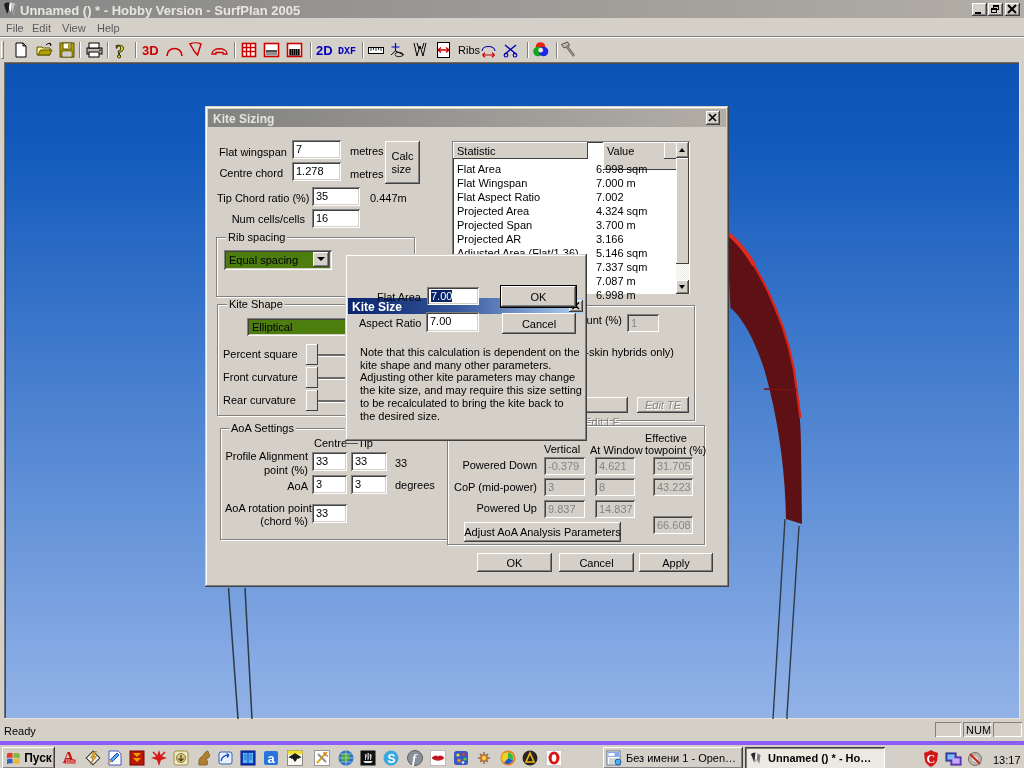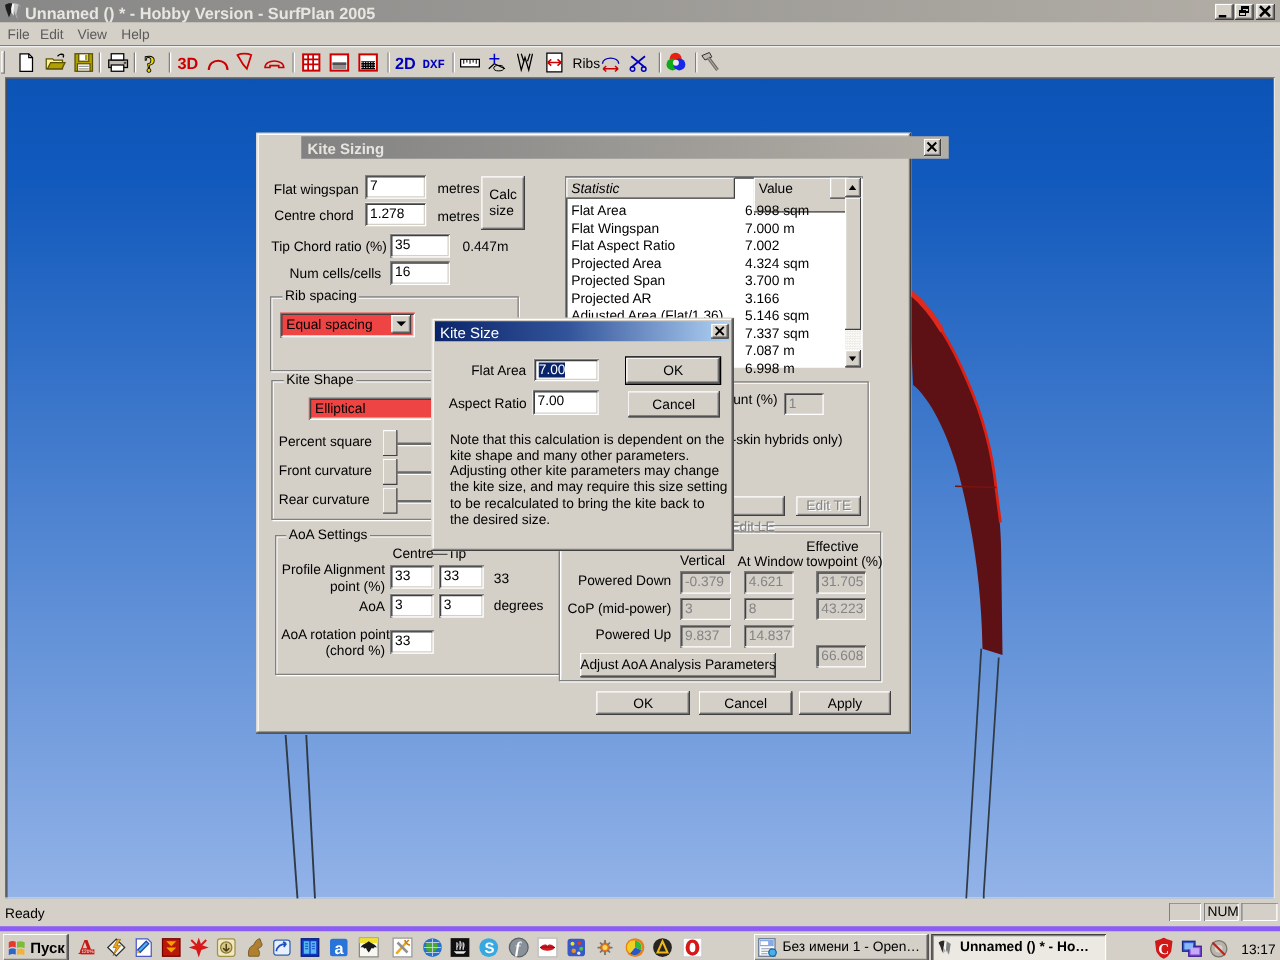--- a/index.html
+++ b/index.html
@@ -2,26 +2,26 @@
 <html><head>
 <meta charset="utf-8">
 <style>
 * { margin:0; padding:0; box-sizing:border-box; }
 html,body { width:1024px; height:768px; overflow:hidden; }
 body { font-family:"Liberation Sans", sans-serif; font-size:11px; color:#000; background:#D4D0C8; position:relative; }
 .abs { position:absolute; }
 .raised-thin { background:#D4D0C8; box-shadow: inset -1px -1px 0 #404040, inset 1px 1px 0 #ffffff; }
 .btn { background:#D4D0C8; box-shadow: inset -1px -1px 0 #404040, inset 1px 1px 0 #ffffff, inset -2px -2px 0 #808080, inset 2px 2px 0 #D4D0C8; display:flex; align-items:center; justify-content:center; }
 .btn-def { box-shadow: 0 0 0 1px #000, inset -1px -1px 0 #404040, inset 1px 1px 0 #ffffff, inset -2px -2px 0 #808080, inset 2px 2px 0 #D4D0C8; }
-.sunk { background:#ef4444; box-shadow: inset 1px 1px 0 #808080, inset -1px -1px 0 #ffffff, inset 2px 2px 0 #404040, inset -2px -2px 0 #D4D0C8; }
+.sunk { background:#4d7c0f; box-shadow: inset 1px 1px 0 #808080, inset -1px -1px 0 #ffffff, inset 2px 2px 0 #404040, inset -2px -2px 0 #D4D0C8; }
 .group { border:1px solid #808080; box-shadow: 1px 1px 0 #fff, inset 1px 1px 0 #fff; }
 .glabel { position:absolute; top:-6px; background:#D4D0C8; padding:0 2px; line-height:11px; }
 .dlg { background:#D4D0C8; box-shadow: inset -1px -1px 0 #404040, inset 1px 1px 0 #D4D0C8, inset -2px -2px 0 #808080, inset 2px 2px 0 #ffffff; }
-.tb-inactive { background:linear-gradient(to right,#828282,#B2AEA6); color:#E6E4DE; font-weight:bold;margin-left:33px; }
-.tb-active { background:linear-gradient(to right,#0A246A 0%,#33549A 45%,#B0D2F4 100%); color:#fff; font-weight:normal; }
+.tb-inactive { background:linear-gradient(to right,#828282,#B2AEA6); color:#E6E4DE; font-weight:bold; }
+.tb-active { background:linear-gradient(to right,#0A246A 0%,#33549A 45%,#B0D2F4 100%); color:#fff; font-weight:bold;margin-top:41px; }
 .titlebtn { background:#D4D0C8; box-shadow: inset -1px -1px 0 #404040, inset 1px 1px 0 #ffffff, inset -2px -2px 0 #808080, inset 2px 2px 0 #D4D0C8; }
 .dither { background-image: conic-gradient(#fff 0 25%, #ECE9E2 0 50%, #fff 0 75%, #ECE9E2 0); background-size:2px 2px; }
 .lbl { position:absolute; line-height:12px; white-space:nowrap; }
 .r { text-align:right; }
 .tbox { position:absolute; background:#fff; box-shadow: inset 1px 1px 0 #808080, inset -1px -1px 0 #ffffff, inset 2px 2px 0 #404040, inset -2px -2px 0 #D4D0C8; padding:4px 0 0 4px; line-height:11px; }
 .dbox { position:absolute; background:#D4D0C8; box-shadow: inset 1px 1px 0 #808080, inset -1px -1px 0 #ffffff, inset 2px 2px 0 #404040, inset -2px -2px 0 #D4D0C8; padding:4px 0 0 4px; line-height:11px; color:#848484; }
 .dtext { color:#848484; }
 </style>
 </head>
 <body>
@@ -266,21 +266,21 @@
   <div class="lbl" style="left:190px;top:351px;">33</div>
   <div class="lbl r" style="left:20px;top:374px;width:83px;">AoA</div>
   <div class="tbox" style="left:107px;top:369px;width:35px;height:19px;">3</div>
   <div class="tbox" style="left:146px;top:369px;width:36px;height:19px;">3</div>
   <div class="lbl" style="left:190px;top:373px;">degrees</div>
   <div class="lbl r" style="left:20px;top:396px;width:83px;">AoA rotation point</div>
   <div class="lbl r" style="left:20px;top:409px;width:83px;">(chord %)</div>
   <div class="tbox" style="left:107px;top:398px;width:35px;height:19px;">33</div>
 
   <div class="abs" style="left:247px;top:35px;width:238px;height:153px;background:#fff;box-shadow: inset 1px 1px 0 #808080, inset -1px -1px 0 #fff, inset 2px 2px 0 #404040;">
-    <div class="raised-thin abs" style="left:1px;top:1px;width:135px;height:17px;font-style:italic;">
+    <div class="raised-thin abs" style="left:1px;top:1px;width:135px;height:17px;">
         <span style="position:absolute;left:4px;top:3px;">Statistic</span>
       </div>
     <div class="raised-thin abs" style="left:151px;top:1px;width:76px;height:28px;">
         <span style="position:absolute;left:4px;top:3px;">Value</span>
       </div>
     <div class="raised-thin abs" style="left:212px;top:1px;width:13px;height:17px;"></div>
     <div class="lbl" style="left:5px;top:22px;">Flat Area</div>
       <div class="lbl" style="left:144px;top:22px;">6.998 sqm</div>
     <div class="lbl" style="left:5px;top:36px;">Flat Wingspan</div>
       <div class="lbl" style="left:144px;top:36px;">7.000 m</div>
@@ -311,21 +311,21 @@
       </div>
   </div>
 
   <div class="group abs" style="left:243px;top:199px;width:247px;height:116px;">
     <div class="lbl r" style="left:97px;top:8px;width:76px;">Vent count (%)</div>
     <div class="dbox" style="left:178px;top:8px;width:32px;height:18px;">1</div>
     <div class="lbl r" style="left:63px;top:40px;width:162px;">(single-skin hybrids only)</div>
     <div class="btn abs" style="left:127px;top:91px;width:52px;height:16px;">
         <span class="dtext" style="text-shadow:1px 1px 0 #fff;margin-top:33px;">Edit LE</span>
       </div>
-    <div class="btn abs" style="left:188px;top:91px;width:52px;height:16px;">
+    <div class="btn abs" style="left:188px;top:91px;width:52px;height:16px;font-style:italic;">
         <span class="dtext" style="text-shadow:1px 1px 0 #fff;">Edit TE</span>
       </div>
   </div>
 
   <div class="group abs" style="left:242px;top:319px;width:258px;height:120px;">
     <div class="lbl" style="left:96px;top:17px;">Vertical</div>
     <div class="lbl" style="left:142px;top:18px;">At Window</div>
     <div class="lbl" style="left:197px;top:6px;">Effective</div>
     <div class="lbl" style="left:197px;top:18px;">towpoint (%)</div>
     <div class="lbl r" style="left:9px;top:33px;width:80px;">Powered Down</div>

